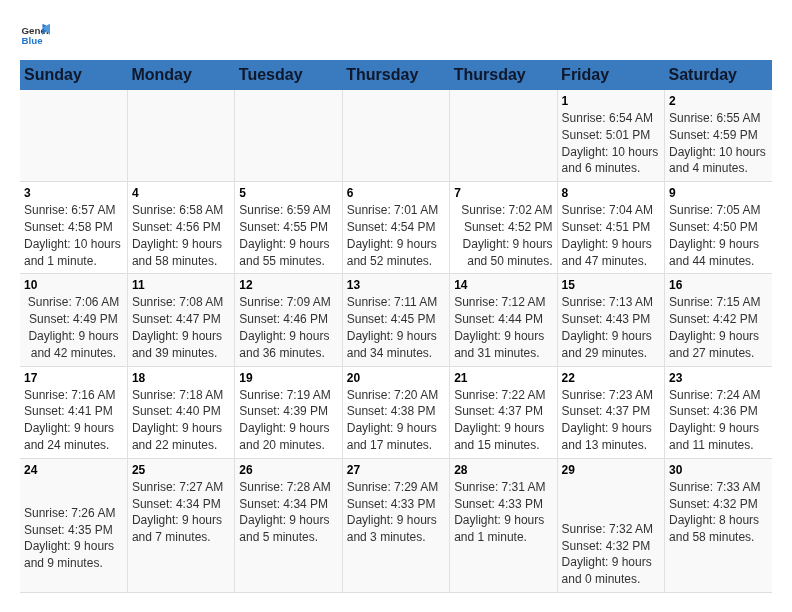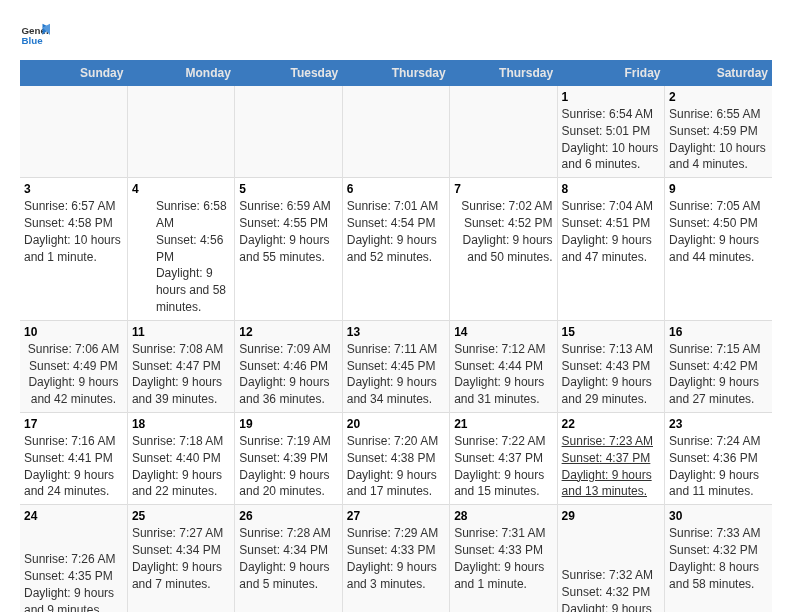--- a/index.html
+++ b/index.html
@@ -37,24 +37,24 @@
       font-size: 14px;
       color: #555;
     }
     table {
       width: 100%;
       border-collapse: collapse;
       font-size: 11px;
     }
     thead tr th {
       background-color: #3a7abf;
-      color: #e5e5e5;
+      color: #0f172a;
       padding: 6px 4px;
-      text-align: right;
-      font-size: 12px;
+      text-align: left;
+      font-size: 16px;
       font-weight: bold;
     }
     tbody tr {
       border-bottom: 1px solid #ddd;
     }
     tbody tr:nth-child(odd) {
       background-color: #f9f9f9;
     }
     tbody tr:nth-child(even) {
       background-color: #fff;
@@ -135,21 +135,21 @@
       </tr>
       <tr>
         <td>
           <div class="day-num">3</div>
           <div class="day-info" style="white-space: pre-line;">Sunrise: 6:57 AM
 Sunset: 4:58 PM
 Daylight: 10 hours and 1 minute.</div>
         </td>
         <td>
           <div class="day-num">4</div>
-          <div class="day-info" style="white-space: pre-line; margin-left: 24px;">Sunrise: 6:58 AM
+          <div class="day-info" style="white-space: pre-line;">Sunrise: 6:58 AM
 Sunset: 4:56 PM
 Daylight: 9 hours and 58 minutes.</div>
         </td>
         <td>
           <div class="day-num">5</div>
           <div class="day-info" style="white-space: pre-line;">Sunrise: 6:59 AM
 Sunset: 4:55 PM
 Daylight: 9 hours and 55 minutes.</div>
         </td>
         <td>
@@ -247,21 +247,21 @@
 Daylight: 9 hours and 17 minutes.</div>
         </td>
         <td>
           <div class="day-num">21</div>
           <div class="day-info" style="white-space: pre-line;">Sunrise: 7:22 AM
 Sunset: 4:37 PM
 Daylight: 9 hours and 15 minutes.</div>
         </td>
         <td>
           <div class="day-num">22</div>
-          <div class="day-info" style="white-space: pre-line; text-decoration: underline;">Sunrise: 7:23 AM
+          <div class="day-info" style="white-space: pre-line;">Sunrise: 7:23 AM
 Sunset: 4:37 PM
 Daylight: 9 hours and 13 minutes.</div>
         </td>
         <td>
           <div class="day-num">23</div>
           <div class="day-info" style="white-space: pre-line;">Sunrise: 7:24 AM
 Sunset: 4:36 PM
 Daylight: 9 hours and 11 minutes.</div>
         </td>
       </tr>

